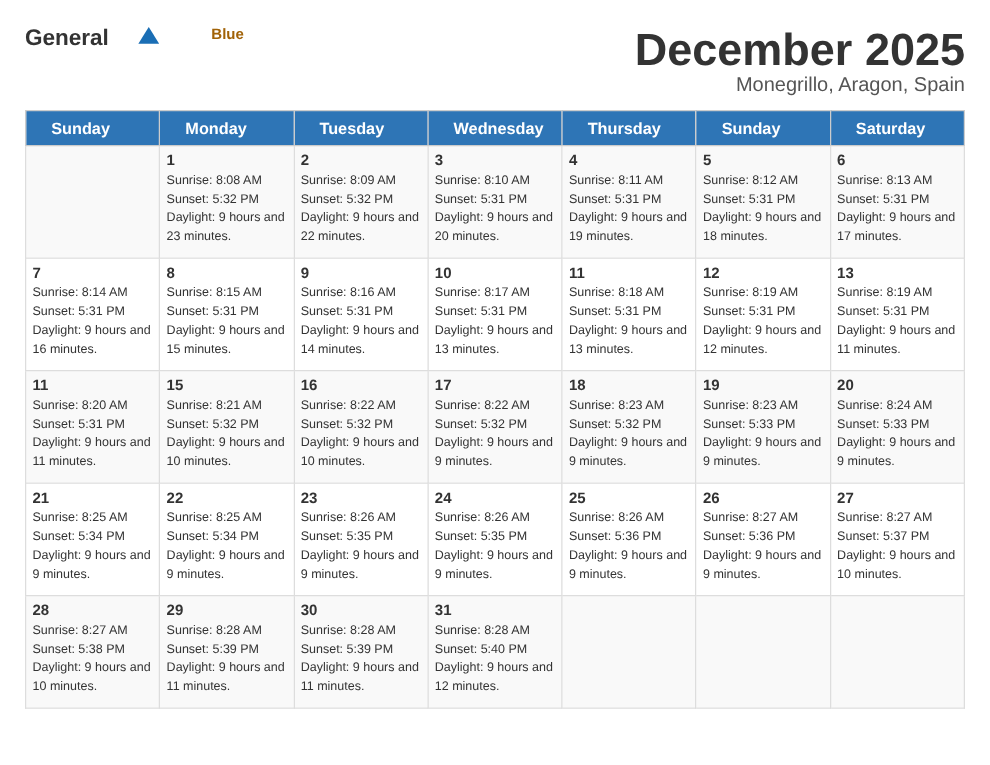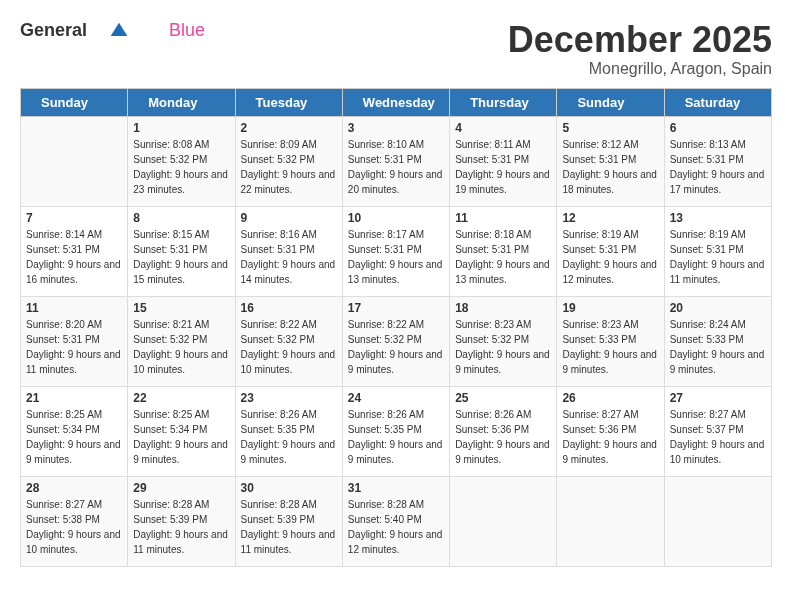--- a/index.html
+++ b/index.html
@@ -11,32 +11,32 @@
       padding: 20px;
     }
     .header-area {
       display: flex;
       justify-content: space-between;
       align-items: flex-start;
       margin-bottom: 10px;
     }
     .logo {
       display: flex;
-      align-items: flex-end;
+      align-items: flex-start;
       gap: 20px;
     }
     .logo-text-general {
       font-size: 18px;
       font-weight: bold;
       color: #333;
     }
     .logo-text-blue {
-      font-size: 18px;
-      font-weight: normal;
-      color: #ec4899;
+      font-size: 12px;
+      font-weight: bold;
+      color: #a16207;
     }
     .logo-icon {
       width: 20px;
       height: 20px;
       margin-left: 2px;
     }
     .title-area {
       text-align: right;
     }
     .month-title {

